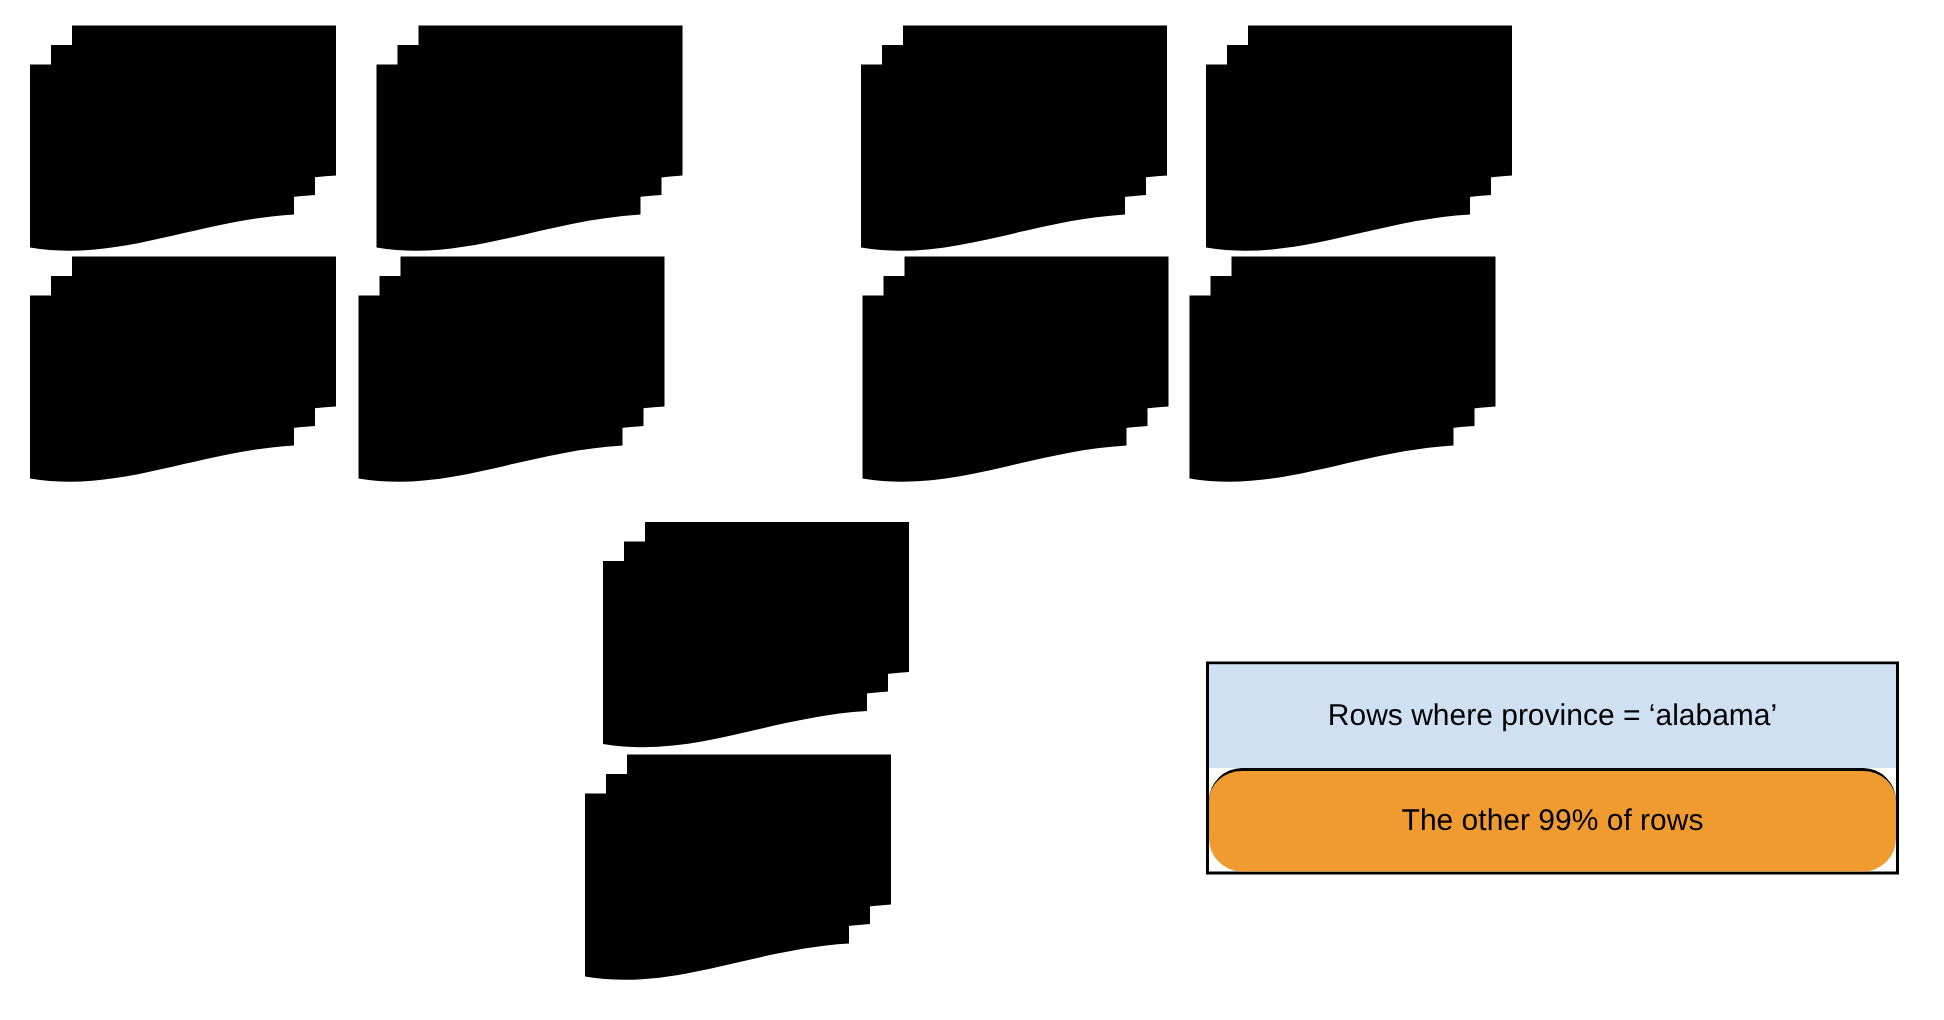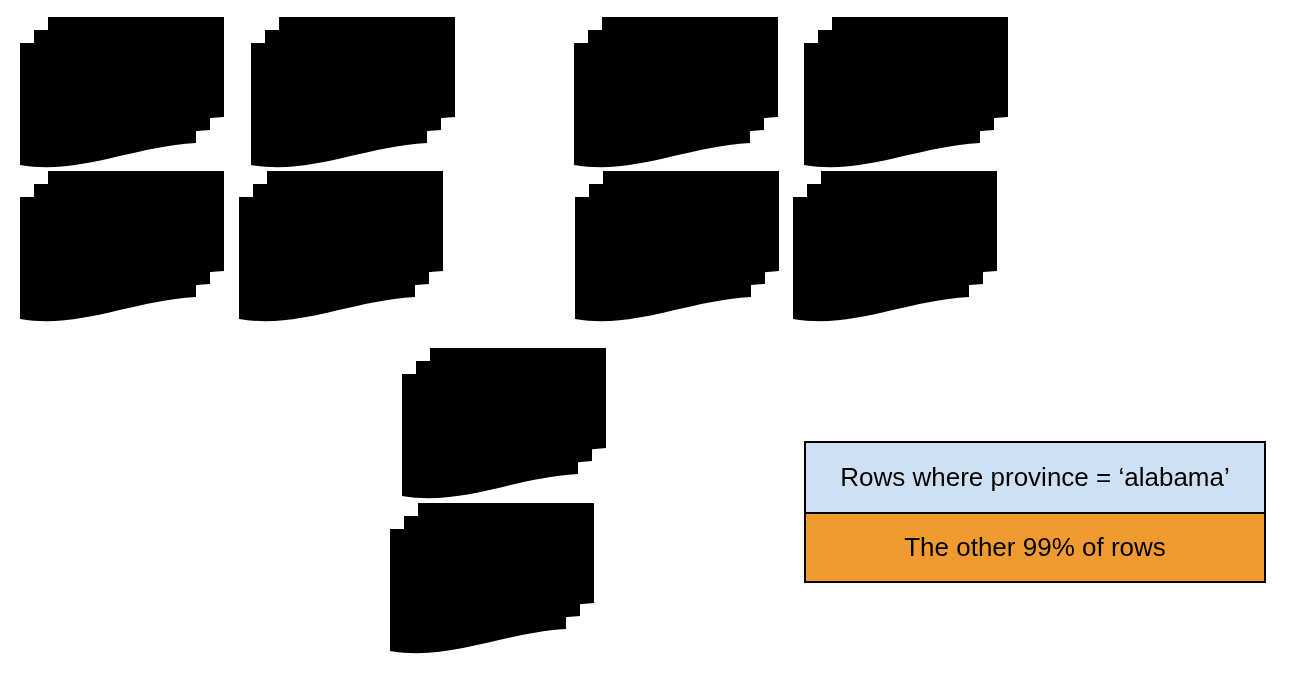--- a/index.html
+++ b/index.html
@@ -63,27 +63,28 @@
     box-sizing: border-box;
     z-index: 3;
   }
   .legend-row {
     width: 100%;
     height: 50%;
     box-sizing: border-box;
     display: flex;
     align-items: center;
     justify-content: center;
-    font-size: 26px;
+    font-size: 20px;
     color: #000;
   }
   .legend-row.row-blue   { background: var(--doc-fill, #cfe0f3); }
   .legend-row.row-orange {
     background: var(--highlight-fill, #f09b30);
     border-top: 2px solid var(--stroke-color, #000);
+    border-radius: 22px;
   }
 </style>
 </head>
 <body>
 
 <svg width="0" height="0" style="position:absolute" aria-hidden="true">
   <defs>
     <path id="doc-shape" d="M0 0 H176 V100 C110 104 60 132 0 122 Z"></path>
   </defs>
 </svg>

